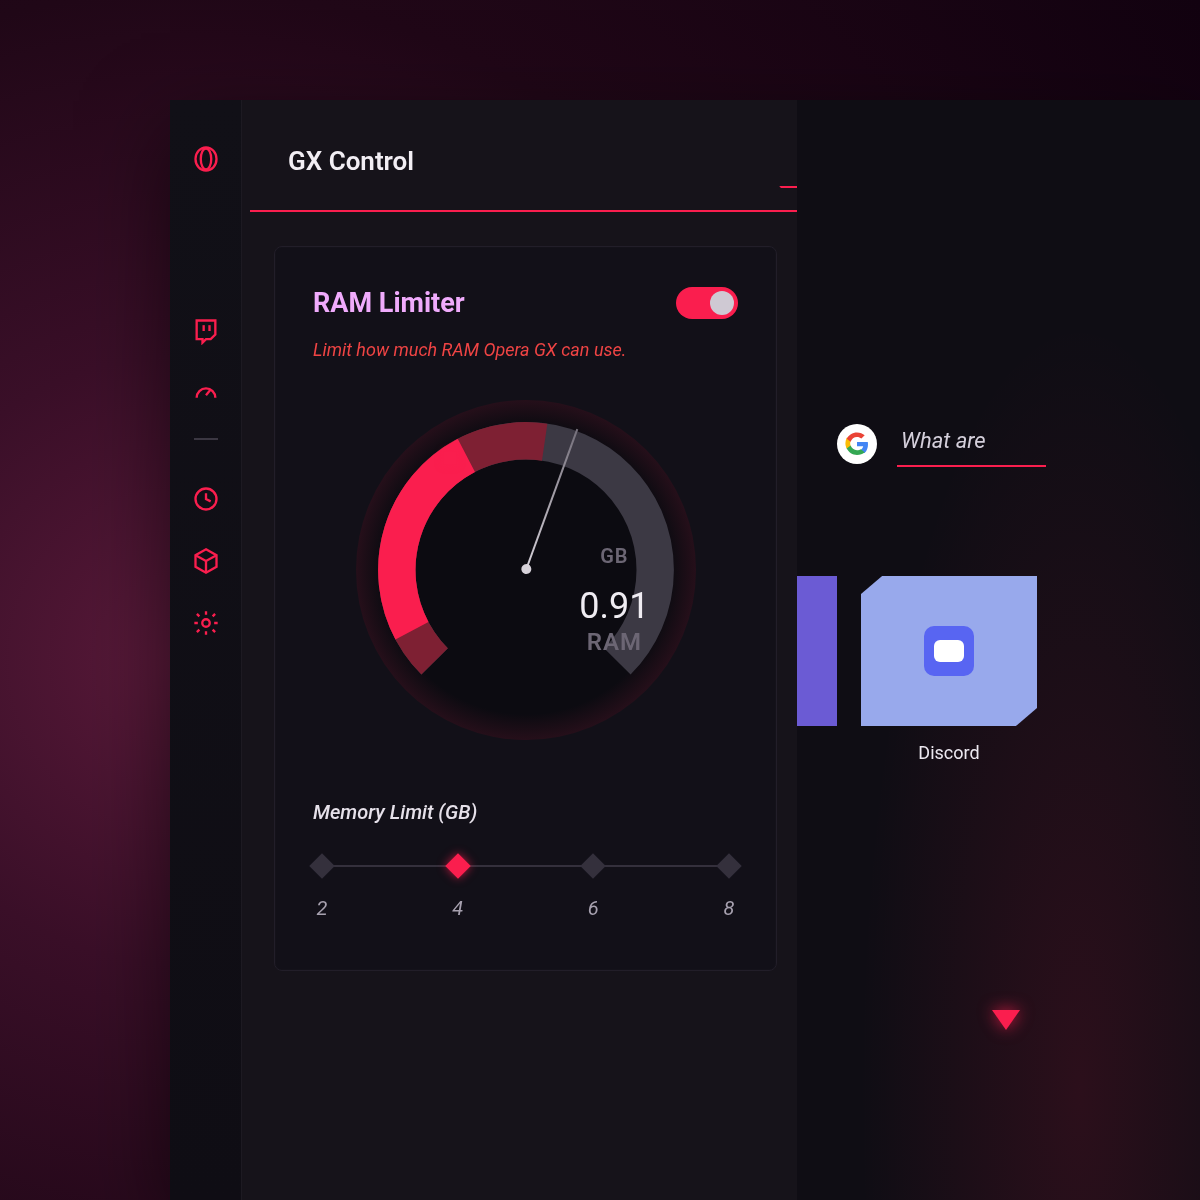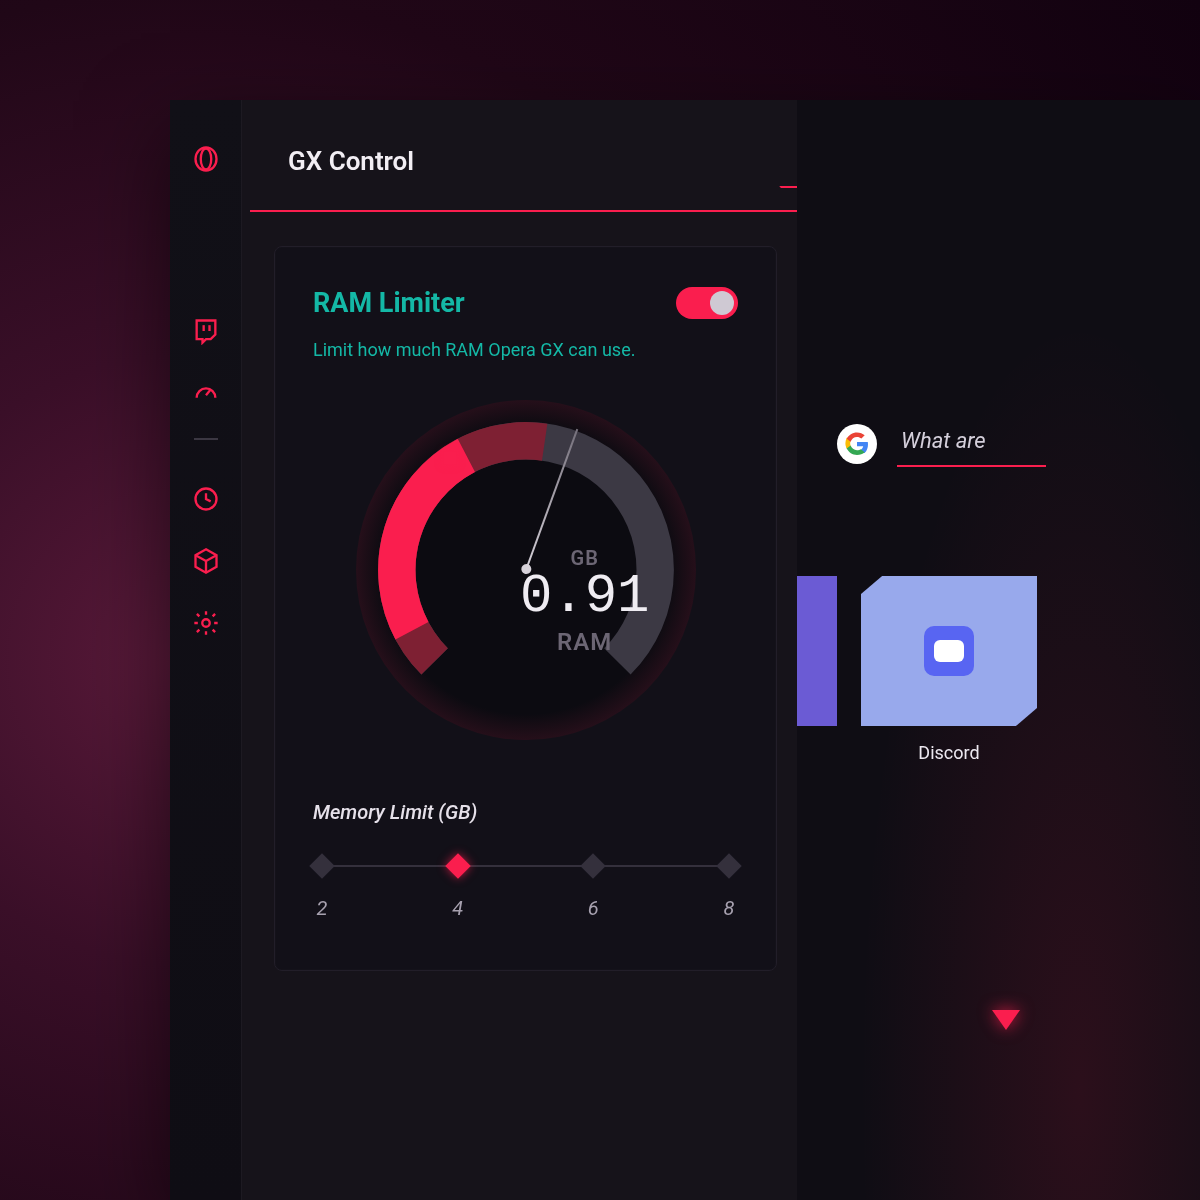--- a/index.html
+++ b/index.html
@@ -55,30 +55,30 @@
   }
   .card {
     margin:34px 20px 0 32px;
     background:#121018;
     border:1px solid #221e29;
     border-radius:8px;
     padding:40px 38px 50px;
     box-shadow: inset 0 0 0 1px rgba(255,255,255,0.01);
   }
   .card-head { display:flex; align-items:center; justify-content:space-between; }
-  .card-head h2 { color:#14b8a6; font-size:27px; font-weight:700; }
+  .card-head h2 { color:#f0abfc; font-size:27px; font-weight:700; }
   .toggle {
     width:62px; height:32px; border-radius:16px;
     background:#fa1e4e; position:relative; cursor:pointer;
   }
   .toggle .knob{
     position:absolute; right:4px; top:4px; width:24px; height:24px; border-radius:50%;
     background:#cfc9d3;
   }
-  .card-desc { color:#14b8a6; font-size:18px; margin-top:20px; }
+  .card-desc { color:#ef4444; font-size:18px; margin-top:20px;font-style:italic; }
 
   .gauge-wrap {
     width:340px; height:340px; margin:40px auto 0; position:relative;
     border-radius:50%;
     background: radial-gradient(circle at 50% 50%, #0c0b11 0%, #0c0b11 60%, rgba(250,30,78,0.18) 80%, rgba(250,30,78,0) 100%);
   }
   .gauge-wrap svg { position:absolute; inset:0; }
   .gauge-wrap .needle {
     position:absolute; left:50%; top:50%;
     width:2px; height:150px;
@@ -92,21 +92,21 @@
   }
   .gauge-handle{
     position:absolute; width:12px; height:12px; background:#fa1e4e;
     left:88px; top:52px;
     box-shadow:0 0 8px #fa1e4e;
   }
   .gauge-readout{
     position:absolute; right:46px; bottom:84px; text-align:center;
   }
   .gauge-readout .unit { color:#6c6674; font-size:20px; font-weight:600; letter-spacing:1px; }
-  .gauge-readout .val  { color:#efecf2; font-size:54px; font-weight:400; line-height:1; margin-top:0;font-family:Liberation Mono, monospace;}
+  .gauge-readout .val  { color:#efecf2; font-size:36px; font-weight:400; line-height:1; margin-top:20px;}
   .gauge-readout .lbl  { color:#6c6674; font-size:24px; font-weight:600; letter-spacing:1px; margin-top:4px;}
 
   .slider-section { margin-top:60px;font-style:italic; }
   .slider-title { color:#e6e1ea; font-size:20px; font-weight:500; margin-bottom:30px;}
   .slider {
     position:relative; height:24px;
   }
   .slider-line { position:absolute; left:0; right:0; top:50%; height:2px; background:#34303c; transform:translateY(-50%);}
   .slider-ticks { position:absolute; inset:0; display:flex; justify-content:space-between; align-items:center;}
   .tick { width:18px; height:18px; transform:rotate(45deg); background:#34303c; }

